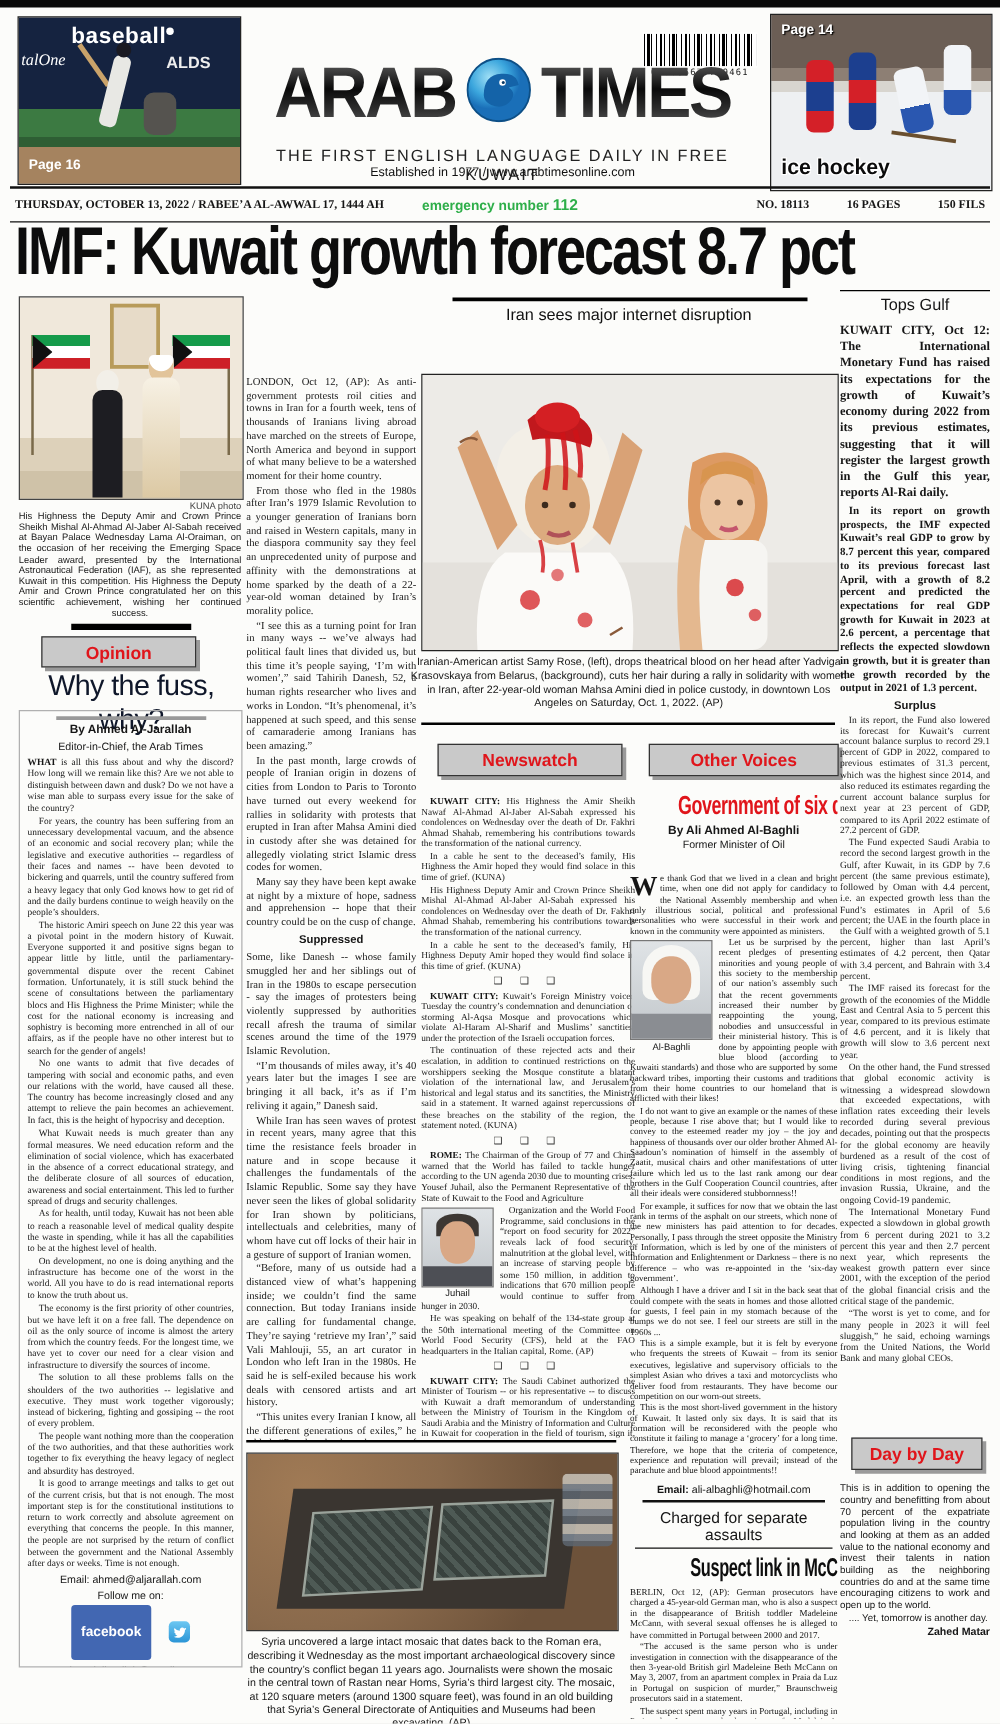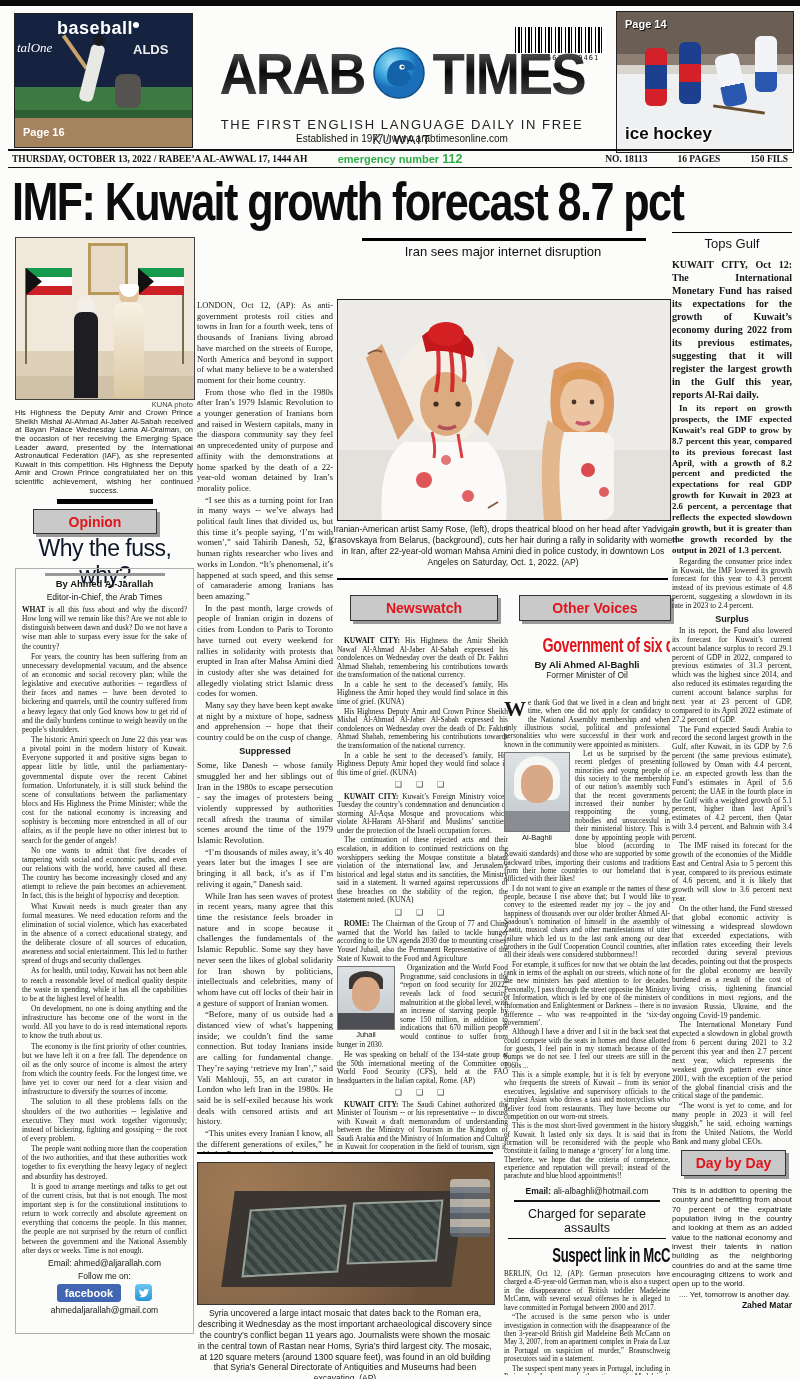--- a/index.html
+++ b/index.html
@@ -32,21 +32,21 @@
   .barcode-wrap{left:514px;top:26px;width:92px;text-align:center;}
   .barcode{height:26px;background:repeating-linear-gradient(90deg,#000 0 1px,#fff 1px 3px,#000 3px 5px,#fff 5px 6px,#000 6px 7px,#fff 7px 10px);border:1px solid #fff;}
   .barcode-digits{font-family:"DejaVu Sans Mono",monospace;font-size:7px;letter-spacing:1px;}
   .logo-row{left:190px;top:44px;width:424px;display:flex;align-items:center;justify-content:center;gap:8px;}
   .logo-word{font-family:"Liberation Sans",sans-serif;font-weight:900;font-size:53px;letter-spacing:-2px;
              background:linear-gradient(#777 0%,#0a0a0a 45%,#2e2e2e 70%,#6a6a6a 100%);
              -webkit-background-clip:text;background-clip:text;color:transparent;transform:scaleY(1.08);}
   .tagline{left:190px;top:117px;width:424px;text-align:center;font-family:"Liberation Sans",sans-serif;
            font-size:13px;letter-spacing:1.6px;color:#222;}
   .established{left:190px;top:133px;width:424px;text-align:center;font-family:"Liberation Sans",sans-serif;font-size:10px;color:#111;}
-  .dateline{left:8px;top:149px;width:784px;height:19px;border-top:2px solid #111;border-bottom:1px solid #111;
+  .dateline{left:8px;top:149px;width:784px;height:29px;border-top:2px solid #111;border-bottom:1px solid #111;
             display:flex;align-items:center;justify-content:space-between;padding:0 4px;box-sizing:border-box;}
   .date-left{font-size:9.5px;font-weight:bold;}
   .emergency{position:absolute;left:50%;transform:translateX(-50%);font-family:"Liberation Sans",sans-serif;
              font-weight:bold;color:#2eae49;font-size:11px;}
   .emergency b{font-size:12.5px;}
   .date-right{display:flex;gap:30px;font-size:9.5px;font-weight:bold;}
   
   .headline-main{left:12px;top:170px;width:780px;height:62px;overflow:visible;}
   .headline-main span{display:inline-block;white-space:nowrap;transform:scaleX(.8);transform-origin:0 50%;
       font-family:"Liberation Sans",sans-serif;font-weight:900;font-size:54px;letter-spacing:-2px;color:#0d0d0d;}
@@ -82,21 +82,21 @@
   .opinion-boxed{left:15px;top:568px;width:179px;height:766px;border:1px solid #b0b0b0;
                  padding:4px 6px;box-sizing:border-box;overflow:hidden;}
   .byline-wrap{border-top:3px solid #999;width:120px;margin:0 auto 3px;padding-top:2px;text-align:center;}
   .byline-name{font-family:"Liberation Sans",sans-serif;font-weight:bold;font-size:9.5px;}
   .byline-role{font-family:"Liberation Sans",sans-serif;font-size:8.5px;margin-bottom:3px;text-align:center;}
   .op-text p{font-size:7.5px;line-height:1.22;text-indent:9px;margin:0 0 1px;}
   .op-text p.p-first{text-indent:0;}
   .op-email,.op-follow{text-align:center;font-family:"Liberation Sans",sans-serif;font-size:8.5px;margin-top:3px;}
   .social-row{display:flex;justify-content:center;align-items:center;gap:14px;margin-top:3px;}
   .fb-badge{background:#4267b2;color:#fff;font-family:"Liberation Sans",sans-serif;font-weight:bold;
-            font-size:11px;padding:3px 8px;border-radius:3px;}
+            font-size:11px;padding:16px 8px;border-radius:3px;}
   .tw-badge{width:17px;height:17px;border-radius:4px;background:linear-gradient(#6cc7f2,#2b95d6);
             display:flex;align-items:center;justify-content:center;}
   .op-gmail{text-align:center;font-family:"Liberation Sans",sans-serif;font-size:8.5px;margin-top:3px;}
   
   .iran-col{left:197px;top:300px;width:136px;height:852px;overflow:hidden;font-size:8.5px;line-height:1.26;}
   .iran-col p{text-indent:8px;margin:0 0 1px;}
   .iran-col div>p:first-child{text-indent:0;}
   .sub-head{text-align:center;font-weight:bold;font-size:9px;font-family:"Liberation Sans",sans-serif;margin:3px 0;}
   
   .center-rule-top{left:362px;top:238px;width:284px;height:3px;}
@@ -401,23 +401,20 @@
           <p>The suspect spent many years in Portugal, including in Praia da Luz around the time of Madeleine’s disappearance. He has denied any involvement in her disappearance.</p>
         </div>
     </div>
   </div>
 
   <div class="abs right-col col">
     <div class="kick tops-kicker">Tops Gulf</div>
     <p class="imf-lead">KUWAIT CITY, Oct 12: The International Monetary Fund has raised its expectations for the growth of Kuwait’s economy during 2022 from its previous estimates, suggesting that it will register the largest growth in the Gulf this year, reports Al-Rai daily.</p>
     <p class="imf-p2">In its report on growth prospects, the IMF expected Kuwait’s real GDP to grow by 8.7 percent this year, compared to its previous forecast last April, with a growth of 8.2 percent and predicted the expectations for real GDP growth for Kuwait in 2023 at 2.6 percent, a percentage that reflects the expected slowdown in growth, but it is greater than the growth recorded by the output in 2021 of 1.3 percent.</p>
     <div class="imf-body">
-      <div>
-          <p>Regarding the consumer price index in Kuwait, the IMF lowered its growth forecast for this year to 4.3 percent instead of its previous estimate of 4.8 percent, suggesting a slowdown in its rate in 2023 to 2.4 percent.</p>
-        </div>
       <div class="sub-head">Surplus</div>
       <div>
           <p>In its report, the Fund also lowered its forecast for Kuwait’s current account balance surplus to record 29.1 percent of GDP in 2022, compared to previous estimates of 31.3 percent, which was the highest since 2014, and also reduced its estimates regarding the current account balance surplus for next year at 23 percent of GDP, compared to its April 2022 estimate of 27.2 percent of GDP.</p>
           <p>The Fund expected Saudi Arabia to record the second largest growth in the Gulf, after Kuwait, in its GDP by 7.6 percent (the same previous estimate), followed by Oman with 4.4 percent, i.e. an expected growth less than the Fund’s estimates in April of 5.6 percent; the UAE in the fourth place in the Gulf with a weighted growth of 5.1 percent, higher than last April’s estimates of 4.2 percent, then Qatar with 3.4 percent, and Bahrain with 3.4 percent.</p>
           <p>The IMF raised its forecast for the growth of the economies of the Middle East and Central Asia to 5 percent this year, compared to its previous estimate of 4.6 percent, and it is likely that growth will slow to 3.6 percent next year.</p>
           <p>On the other hand, the Fund stressed that global economic activity is witnessing a widespread slowdown that exceeded expectations, with inflation rates exceeding their levels recorded during several previous decades, pointing out that the prospects for the global economy are heavily burdened as a result of the cost of living crisis, tightening financial conditions in most regions, and the invasion Russia, Ukraine, and the ongoing Covid-19 pandemic.</p>
           <p>The International Monetary Fund expected a slowdown in global growth from 6 percent during 2021 to 3.2 percent this year and then 2.7 percent next year, which represents the weakest growth pattern ever since 2001, with the exception of the period of the global financial crisis and the critical stage of the pandemic.</p>
           <p>“The worst is yet to come, and for many people in 2023 it will feel sluggish,” he said, echoing warnings from the United Nations, the World Bank and many global CEOs.</p>
         </div>
     </div>

